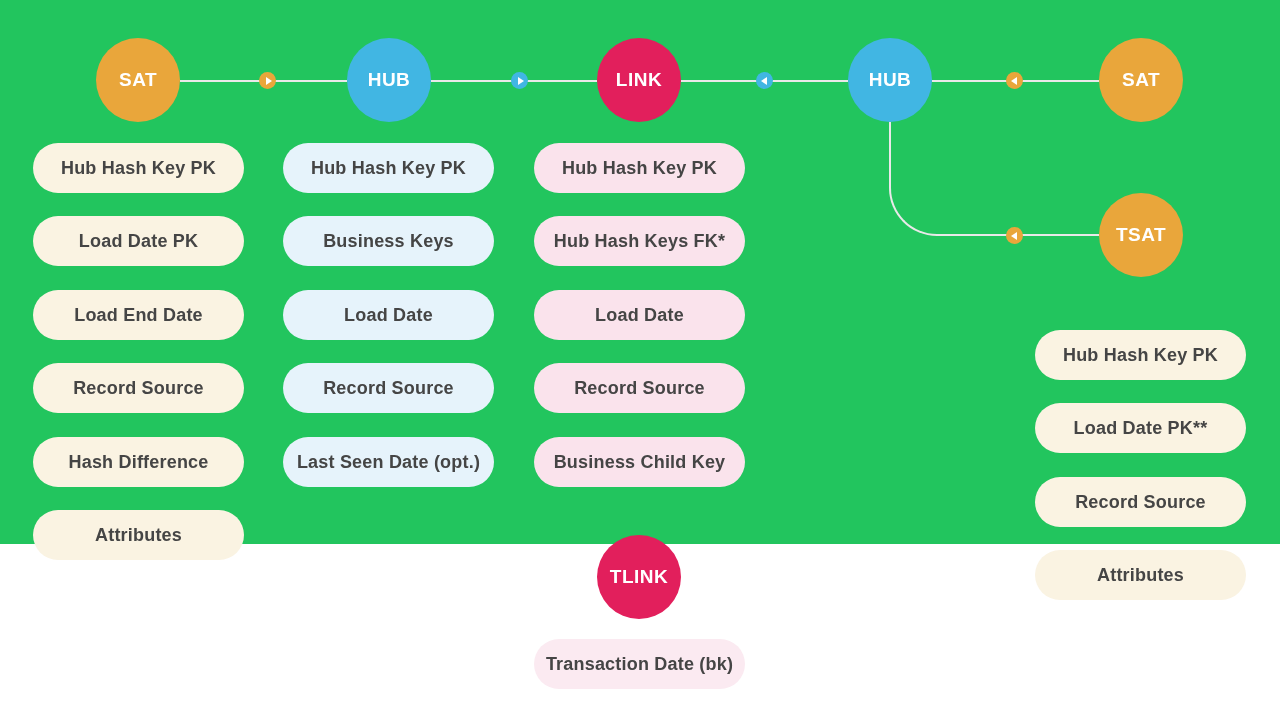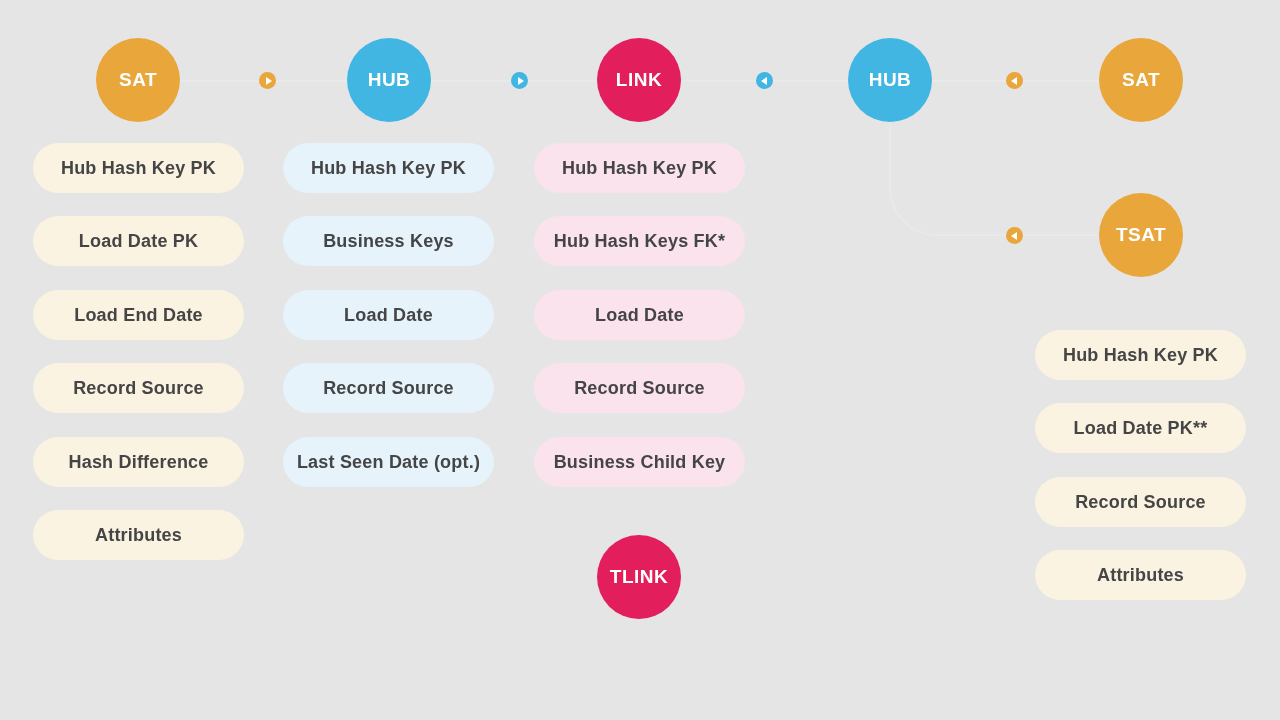--- a/index.html
+++ b/index.html
@@ -1,19 +1,19 @@
 <!DOCTYPE html>
 <html><head>
 <meta charset="utf-8">
 <style>
   * { margin: 0; padding: 0; box-sizing: border-box; }
   html, body { width: 1280px; height: 720px; background: #ffffff; overflow: hidden; }
   body { font-family: "Liberation Sans", sans-serif; position: relative; }
 
-  .canvas { position: absolute; left: 0; top: 0; width: 1280px; height: 720px; background: #e5e5e5; }
+  .canvas { position: absolute; left: 0; top: 0; width: 1280px; height: 544px; background: #22c55e; }
 
   
   .h-line { position: absolute; height: 2px; background: #e9e9e9; }
   .curve-line {
     position: absolute;
     border-left: 2px solid #e9e9e9;
     border-bottom: 2px solid #e9e9e9;
     border-bottom-left-radius: 48px;
     background: transparent;
   }
@@ -104,14 +104,15 @@
   <div class="pill pill-pink" style="left:534px; top:216px;">Hub Hash Keys FK*</div>
   <div class="pill pill-pink" style="left:534px; top:290px;">Load Date</div>
   <div class="pill pill-pink" style="left:534px; top:363px;">Record Source</div>
   <div class="pill pill-pink" style="left:534px; top:437px;">Business Child Key</div>
 
   <div class="pill pill-cream" style="left:1035px; top:330px;">Hub Hash Key PK</div>
   <div class="pill pill-cream" style="left:1035px; top:403px;">Load Date PK**</div>
   <div class="pill pill-cream" style="left:1035px; top:477px;">Record Source</div>
   <div class="pill pill-cream" style="left:1035px; top:550px;">Attributes</div>
 
+  <div class="pill pill-pink-light" style="left:534px; top:639px;">Transaction Date (bk)</div>
 
 </div>
 
 </body></html>

